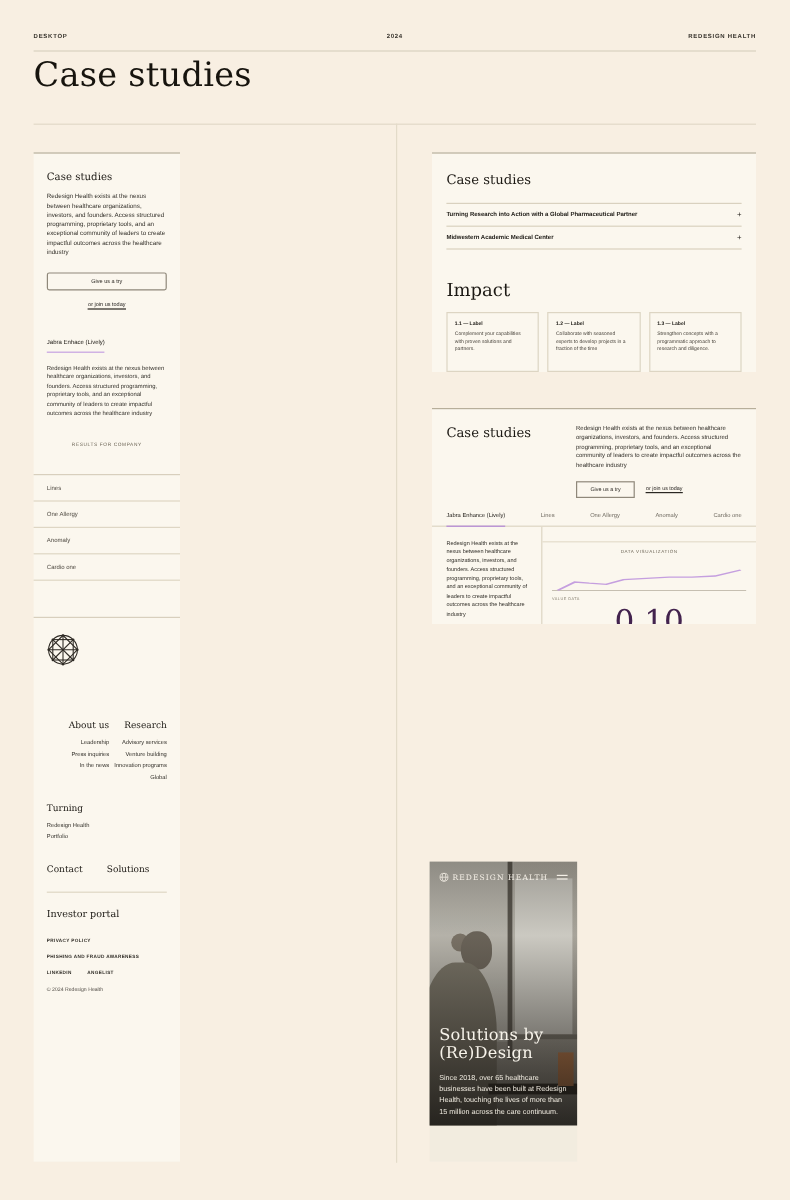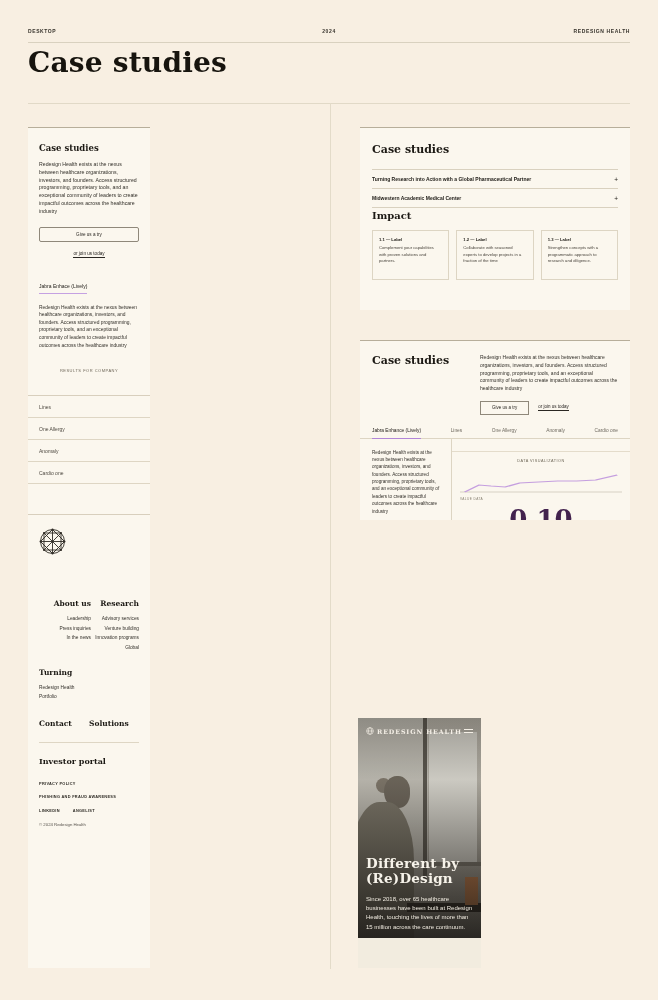--- a/index.html
+++ b/index.html
@@ -1,19 +1,19 @@
 <!DOCTYPE html>
 <html><head>
 <meta charset="utf-8">
 <style>
   * { margin:0; padding:0; box-sizing:border-box; }
   html,body { background:#f8efe2; }
   body { width:658px; height:1000px; position:relative; overflow:hidden;
          font-family:"Liberation Sans", sans-serif; color:#262320; }
-  .serif { font-family:"DejaVu Serif","Liberation Serif",serif; font-weight:700; }
+  .serif { font-family:"DejaVu Serif","Liberation Serif",serif; font-weight:400; }
 
   
   .meta-row { position:absolute; left:28px; right:28px; top:28px; display:flex;
               font-size:5px; font-weight:bold; letter-spacing:.6px; color:#37332c;
               border-bottom:1px solid #d9d1bf; padding-bottom:8px; }
   .meta-row span { flex:1; }
   .meta-row .c { text-align:center; }
   .meta-row .r { text-align:right; }
   .page-title { position:absolute; left:28px; top:46px; font-size:28px; color:#17140e; letter-spacing:.2px; }
   .page-rule { position:absolute; left:28px; right:28px; top:103px; border-top:1px solid #e1d9c7; }
@@ -60,21 +60,21 @@
 
   
   .accordion-card { left:360px; top:127px; width:270px; height:183px; padding:0 12px; }
   .ac-heading { font-size:11px; margin-top:15px; color:#1c1914; }
   .ac-list { margin-top:13px; }
   .ac-row { display:flex; justify-content:space-between; align-items:center;
             border-top:1px solid #d9d1bf; padding:5.5px 0; }
   .ac-row:last-child { border-bottom:1px solid #d9d1bf; }
   .ac-label { font-size:5px; font-weight:bold; color:#23201b; }
   .ac-toggle { font-size:6.5px; color:#23201b; }
-  .ac-impact { font-size:10px; margin-top:2px; color:#1c1914; }
+  .ac-impact { font-size:15px; margin-top:25px; color:#1c1914; }
   .impact-row { display:flex; gap:7px; margin-top:9px; }
   .impact-card { flex:1; border:1px solid #ddd5c3; padding:6px 6px 14px; background:#fbf7ee; }
   .imp-label { font-size:4.2px; font-weight:bold; color:#23201b; }
   .imp-text { font-size:4.2px; line-height:1.55; margin-top:3px; color:#4a453d; }
 
   
   .tabs-card { left:360px; top:340px; width:270px; height:180px; overflow:hidden; }
   .tc-head { display:flex; padding:13px 12px 0; }
   .tc-heading { width:108px; font-size:11px; color:#1c1914; }
   .tc-right { flex:1; }
@@ -306,19 +306,19 @@
         </g>
       </svg>
       <span class="hero-brand serif">REDESIGN HEALTH</span>
       <div class="hero-burger">
           <div></div>
           <div></div>
         </div>
     </div>
     <div class="hero-text">
       <h3 class="hero-h serif">
-        <span>Different by</span>
+        <span>Solutions by</span>
         <span>(Re)Design</span>
       </h3>
       <p class="hero-p">Since 2018, over 65 healthcare businesses have been built at Redesign Health, touching the lives of more than 15 million across the care continuum.</p>
     </div>
   </div>
 </section>
 
 </body></html>

